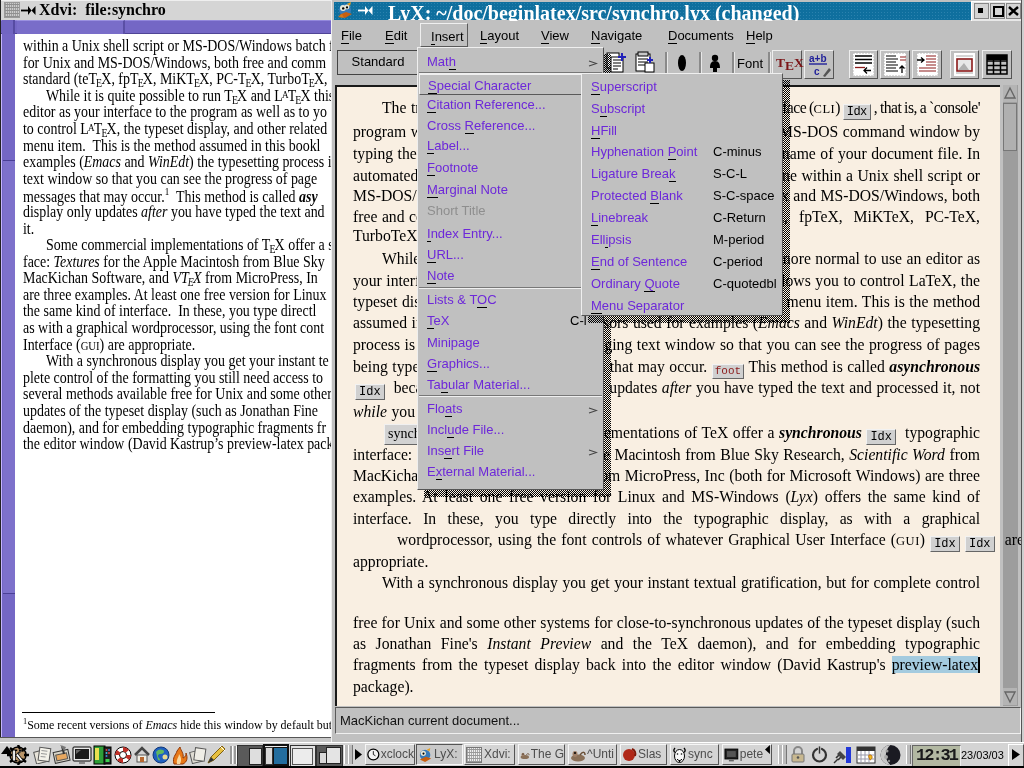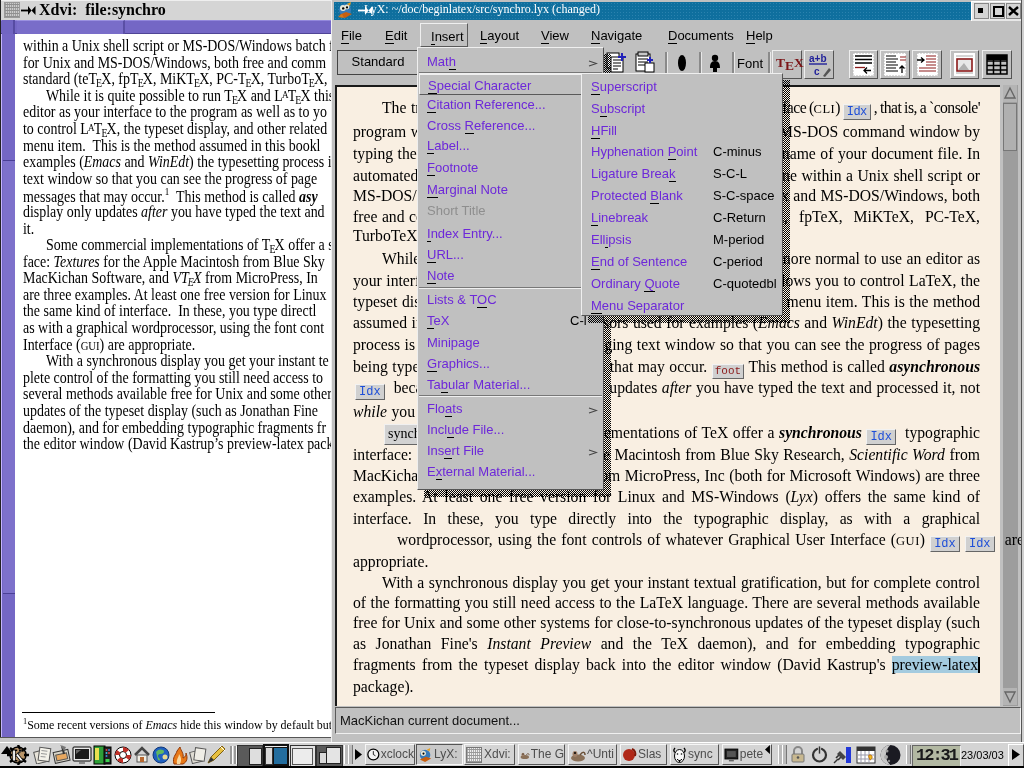--- a/index.html
+++ b/index.html
@@ -8,21 +8,21 @@
 .chk{background-image:conic-gradient(#000 25%,transparent 0 50%,#000 0 75%,transparent 0);background-size:2px 2px;}
 .raised{border-top:1px solid #efefef;border-left:1px solid #efefef;border-right:1px solid #5a5a5a;border-bottom:1px solid #5a5a5a;}
 .sunken{border-top:1px solid #5a5a5a;border-left:1px solid #5a5a5a;border-right:1px solid #efefef;border-bottom:1px solid #efefef;}
 .mi{position:absolute;left:9px;height:21px;line-height:21px;font-size:13px;color:#6d28d9;}
 .msc{position:absolute;height:21px;line-height:21px;font-size:13px;color:#000;}
 u{text-decoration:none;border-bottom:1px solid #000;}
 .te{font-size:12px;vertical-align:-3px;margin:0 -1px;}
 .ta{font-size:11px;vertical-align:3px;margin:0 -1px;}
 .sc{font-size:12.5px;letter-spacing:0.5px;}
 .foot{display:inline-block;background:#d0d0d0;border-top:1px solid #f2f2f2;border-left:1px solid #f2f2f2;border-right:1px solid #666;border-bottom:1px solid #666;font-family:"Liberation Mono",monospace;font-size:11px;line-height:13px;padding:0 2px;color:#8b1a1a;vertical-align:-2px;}
-.idx{display:inline-block;background:#d0d0d0;border-top:1px solid #f2f2f2;border-left:1px solid #f2f2f2;border-right:1px solid #666;border-bottom:1px solid #666;font-family:"Liberation Mono",monospace;font-size:12px;line-height:14px;padding:0 3px;color:#1d4ed8;vertical-align:-2px;}
+.idx{display:inline-block;background:#d0d0d0;border-top:1px solid #f2f2f2;border-left:1px solid #f2f2f2;border-right:1px solid #666;border-bottom:1px solid #666;font-family:"Liberation Mono",monospace;font-size:12px;line-height:14px;padding:0 3px;color:#000000;vertical-align:-2px;}
 .tflat{position:absolute;top:2px;height:29px;background:#c0c0c0;}
 .tbtn{position:absolute;top:2px;height:29px;background:#c0c0c0;border-top:1px solid #eee;border-left:1px solid #eee;border-right:1px solid #555;border-bottom:1px solid #555;box-sizing:border-box;}
 .tsep{position:absolute;top:4px;height:23px;width:2px;background:#8a8a8a;border-right:1px solid #e8e8e8;}
 .tkb{position:absolute;top:1px;height:21px;background:#d4d4d4;border-top:1px solid #f6f6f6;border-left:1px solid #f6f6f6;border-right:1px solid #555;border-bottom:1px solid #555;box-sizing:border-box;font-size:12px;color:#4d4d4d;white-space:nowrap;overflow:hidden;display:flex;align-items:flex-start;}
 .tkb span{line-height:18px;}
 .tkb.prs{background:#c9c9c9;border-top:1px solid #555;border-left:1px solid #555;border-right:1px solid #f6f6f6;border-bottom:1px solid #f6f6f6;}
 .xline{position:absolute;left:8px;white-space:nowrap;font-family:"Liberation Serif",serif;font-size:17px;color:#000;transform:scaleX(0.82);transform-origin:0 50%;}
 .lline{position:absolute;white-space:nowrap;font-family:"Liberation Serif",serif;font-size:15.7px;word-spacing:0.6px;color:#000;}
 .jline{position:absolute;left:353px;width:627px;font-family:"Liberation Serif",serif;font-size:15.7px;color:#000;text-align:justify;text-align-last:justify;height:21px;overflow:visible;}
 .rfrag{position:absolute;right:44px;white-space:nowrap;font-family:"Liberation Serif",serif;font-size:15.7px;word-spacing:0.6px;color:#000;text-align:right;}
@@ -91,21 +91,21 @@
           <circle cx="10" cy="5.4" r="1.1" fill="#000"></circle>
           <path d="M2 13 L9 10 L15 12 L8 16 Z" fill="#c85f10"></path>
           <path d="M10 2 L14 0 L13 4 Z" fill="#e8a020"></path>
           <path d="M1 15 L5 12 L7 16 Z" fill="#d87818"></path>
         </svg>
     </div>
     <svg class="ab" style="left:24px;top:4px;" width="15" height="9" viewBox="0 0 15 9">
         <rect x="0" y="3.6" width="7" height="1.8" fill="#fff"></rect>
         <path d="M7 0 L10.5 4.5 L7 9 Z M14.5 0 L10.5 4.5 L14.5 9 Z" fill="#fff"></path>
       </svg>
-    <div class="ab ser" style="left:30px;top:0px;font-size:12px;font-weight:normal;color:#fff;">LyX: ~/doc/beginlatex/src/synchro.lyx (changed)</div>
+    <div class="ab ser" style="left:54px;top:0px;font-size:20px;font-weight:bold;color:#fff;">LyX: ~/doc/beginlatex/src/synchro.lyx (changed)</div>
 
     <div class="ab" style="left:637px;top:-1px;width:51px;height:19px;background:#e8e8e8;border:1px solid #fff;"></div>
     <div class="ab" style="left:640px;top:1px;width:13px;height:14px;background:#d4d4d4;border:1px solid #888;">
         <div class="ab" style="left:3px;top:4px;width:5px;height:5px;background:#000;"></div>
       </div>
     <div class="ab" style="left:656px;top:1px;width:13px;height:14px;background:#d4d4d4;border:1px solid #888;">
         <div class="ab" style="left:2px;top:2px;width:7px;height:7px;border:2px solid #000;"></div>
       </div>
     <div class="ab" style="left:672px;top:1px;width:13px;height:14px;background:#d4d4d4;border:1px solid #888;"><svg width="13" height="14">
           <path d="M2 3 L11 11 M11 3 L2 11" stroke="#000" stroke-width="2.4"></path>
@@ -242,21 +242,20 @@
   <div class="rfrag" style="top:424px;">commercial implementations of TeX offer a <b><i>synchronous</i></b> <span class="idx">Idx</span>&nbsp; typographic</div>
   <div class="lline" style="left:353px;top:446px;">interface: &nbsp;<i>Textures</i> for</div>
   <div class="rfrag" style="top:446px;">Textures for the Apple Macintosh from Blue Sky Research, <i>Scientific Word</i> from</div>
   <div class="lline" style="left:353px;top:467px;">MacKichan Software, an</div>
   <div class="rfrag" style="top:467px;">and VTeX from MicroPress, Inc (both for Microsoft Windows) are three</div>
   <div class="jline" style="top:488px;">examples. At least one free version for Linux and MS-Windows (<i>Lyx</i>) offers the same kind of</div>
   <div class="jline" style="top:510px;">interface. In these, you type directly into the typographic display, as with a graphical</div>
   <div class="jline" style="top:531px;margin-left:44px;">wordprocessor, using the font controls of whatever Graphical User Interface (<span class="sc">GUI</span>) <span class="idx">Idx</span> <span class="idx">Idx</span>&nbsp; are</div>
   <div class="lline" style="left:353px;top:553px;">appropriate.</div>
   <div class="jline" style="top:574px;"><span style="display:inline-block;width:29px;"></span>With a synchronous display you get your instant textual gratification, but for complete control</div>
-  <div class="jline" style="top:594px;">of the formatting you still need access to the LaTeX language. There are several methods available</div>
   <div class="jline" style="top:614px;">free for Unix and some other systems for close-to-synchronous updates of the typeset display (such</div>
   <div class="jline" style="top:635px;">as Jonathan Fine's <i>Instant Preview</i> and the TeX daemon), and for embedding typographic</div>
   <div class="jline" style="top:656px;">fragments from the typeset display back into the editor window (David Kastrup's <span style="background:#a4cbdf;">preview-latex</span><span style="display:inline-block;width:2px;height:16px;background:#000;vertical-align:-3px;"></span></div>
   <div class="lline" style="left:353px;top:678px;">package).</div>
 </div>
 
 <div class="ab chk" style="left:424px;top:54px;width:187px;height:443px;"></div>
 <div class="ab" id="imenu" style="left:417px;top:47px;width:187px;height:443px;background:#c0c0c0;border-top:1px solid #efefef;border-left:1px solid #efefef;border-right:1px solid #555;border-bottom:1px solid #555;box-sizing:border-box;">
   <div class="mi" style="top:3px;">Mat<u>h</u></div>
   <svg class="ab" style="left:170px;top:12px;" width="10" height="7" viewBox="0 0 10 7">

